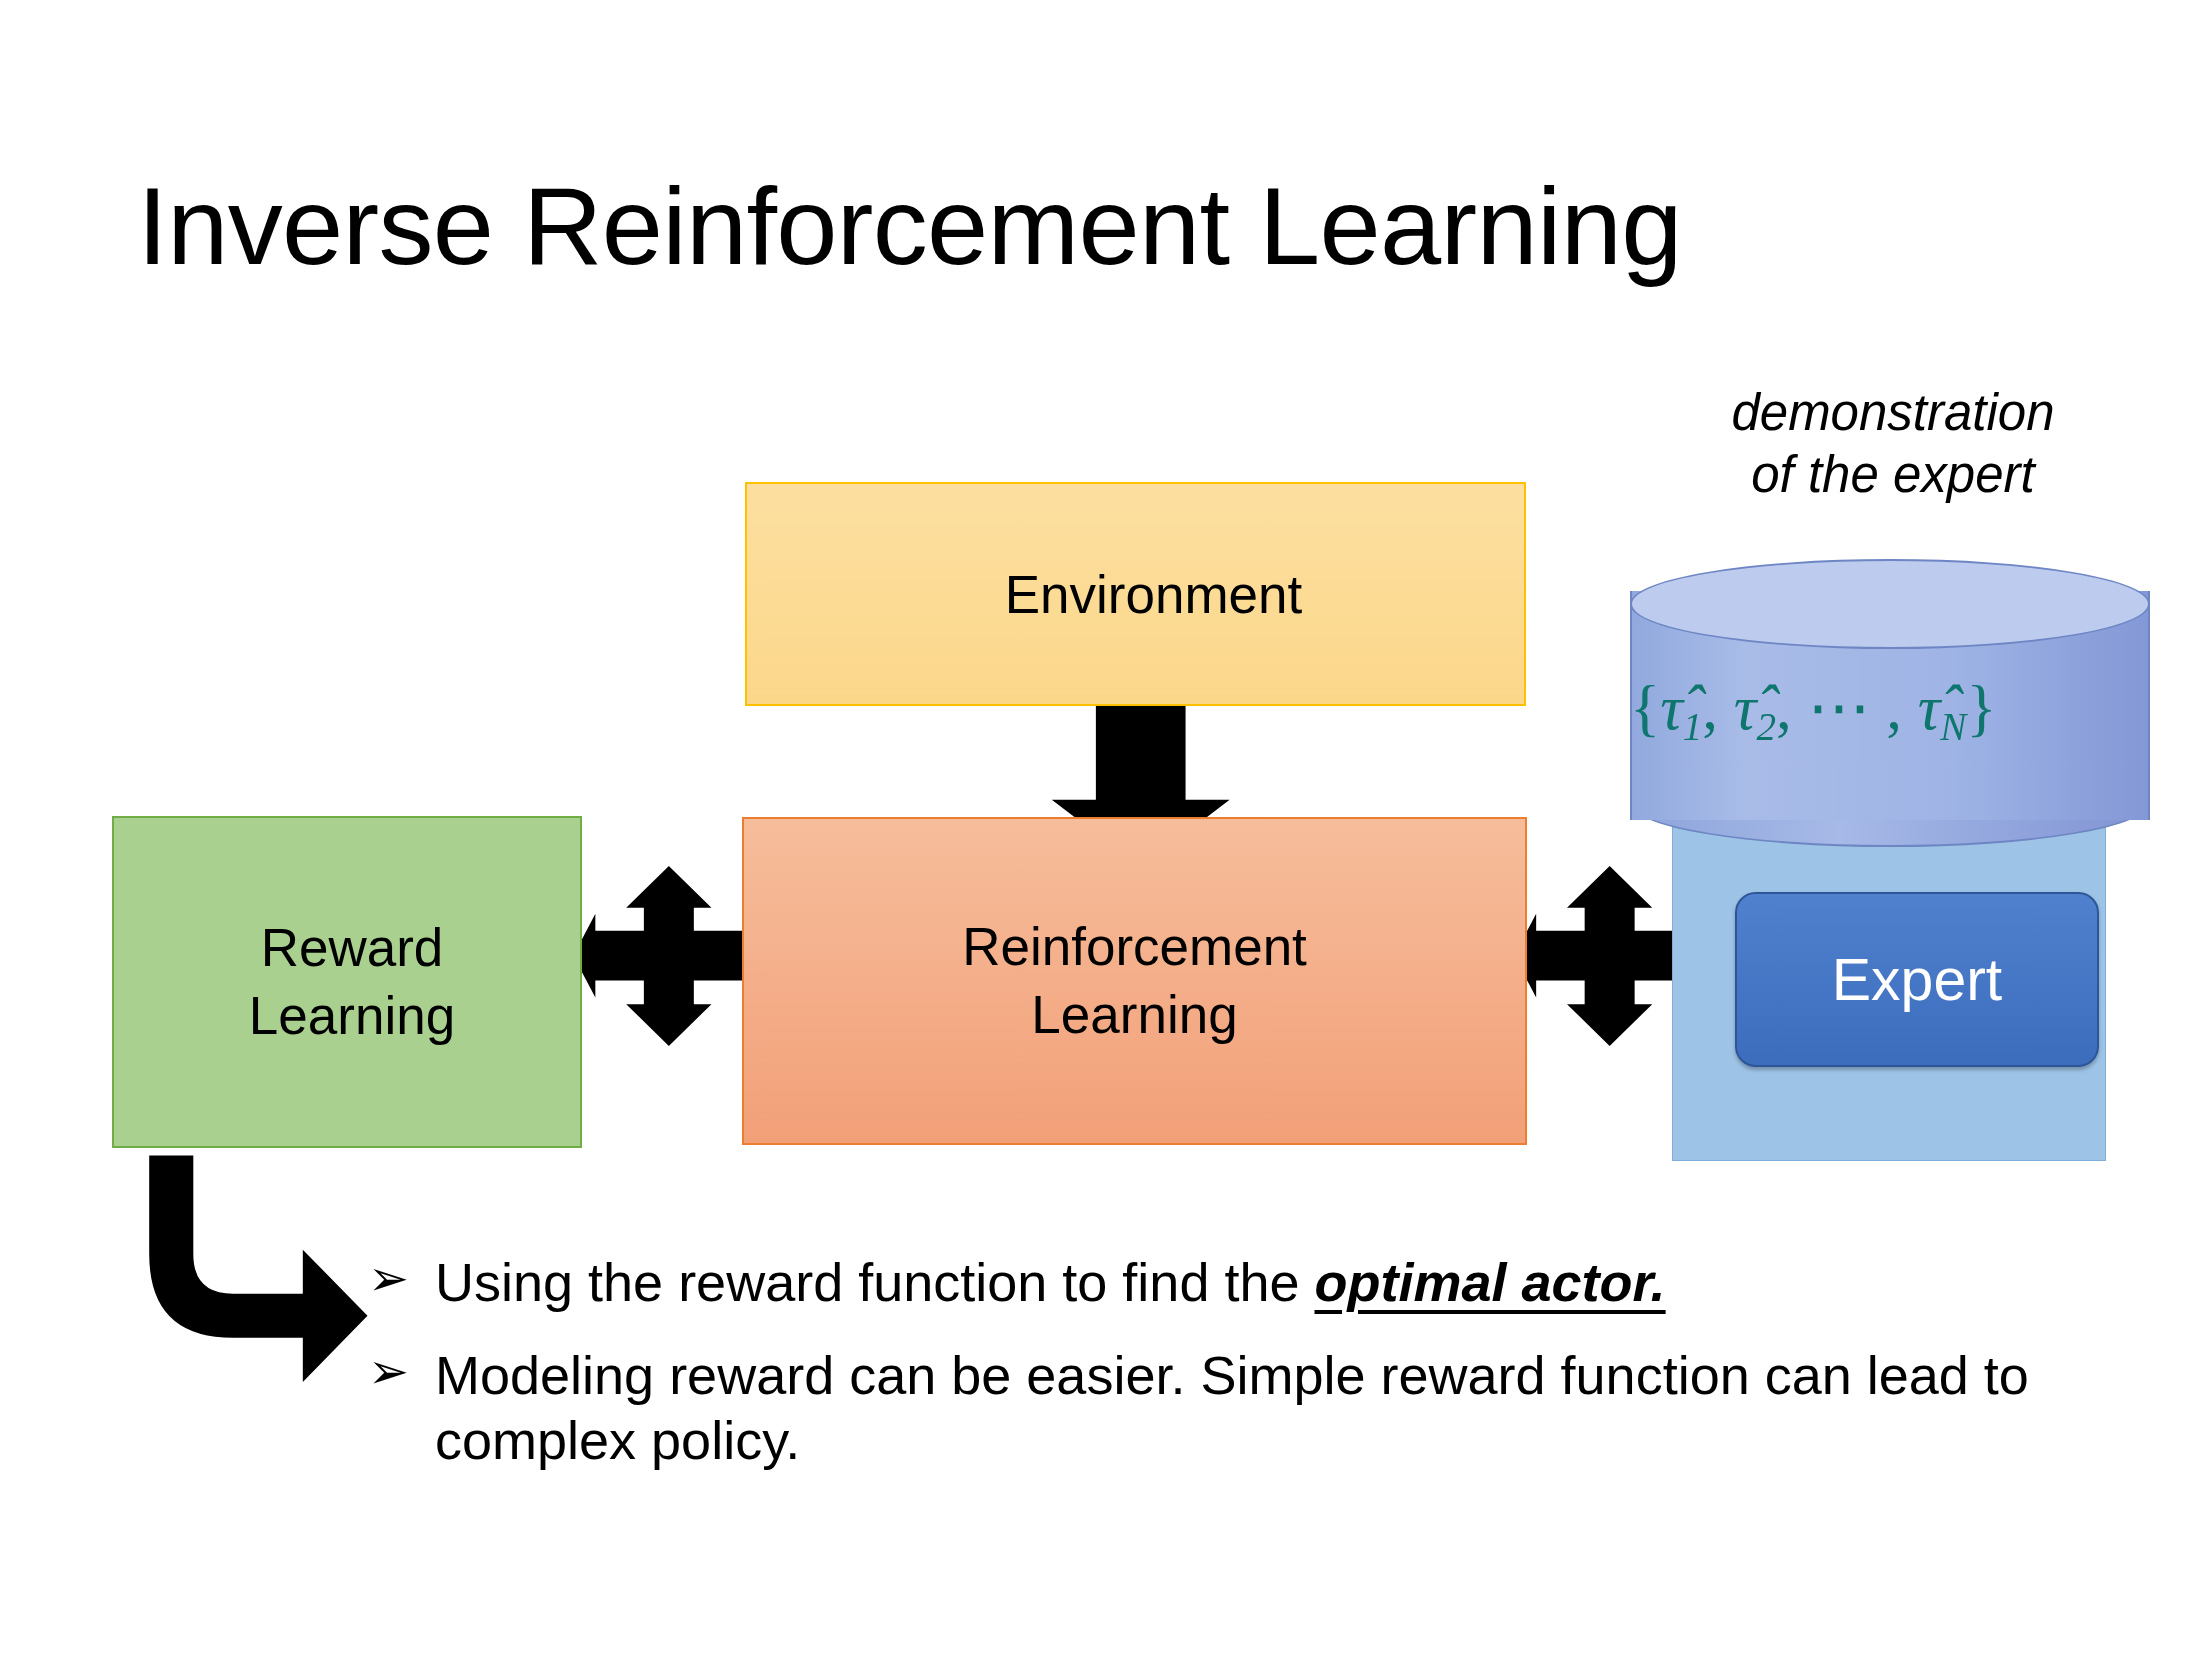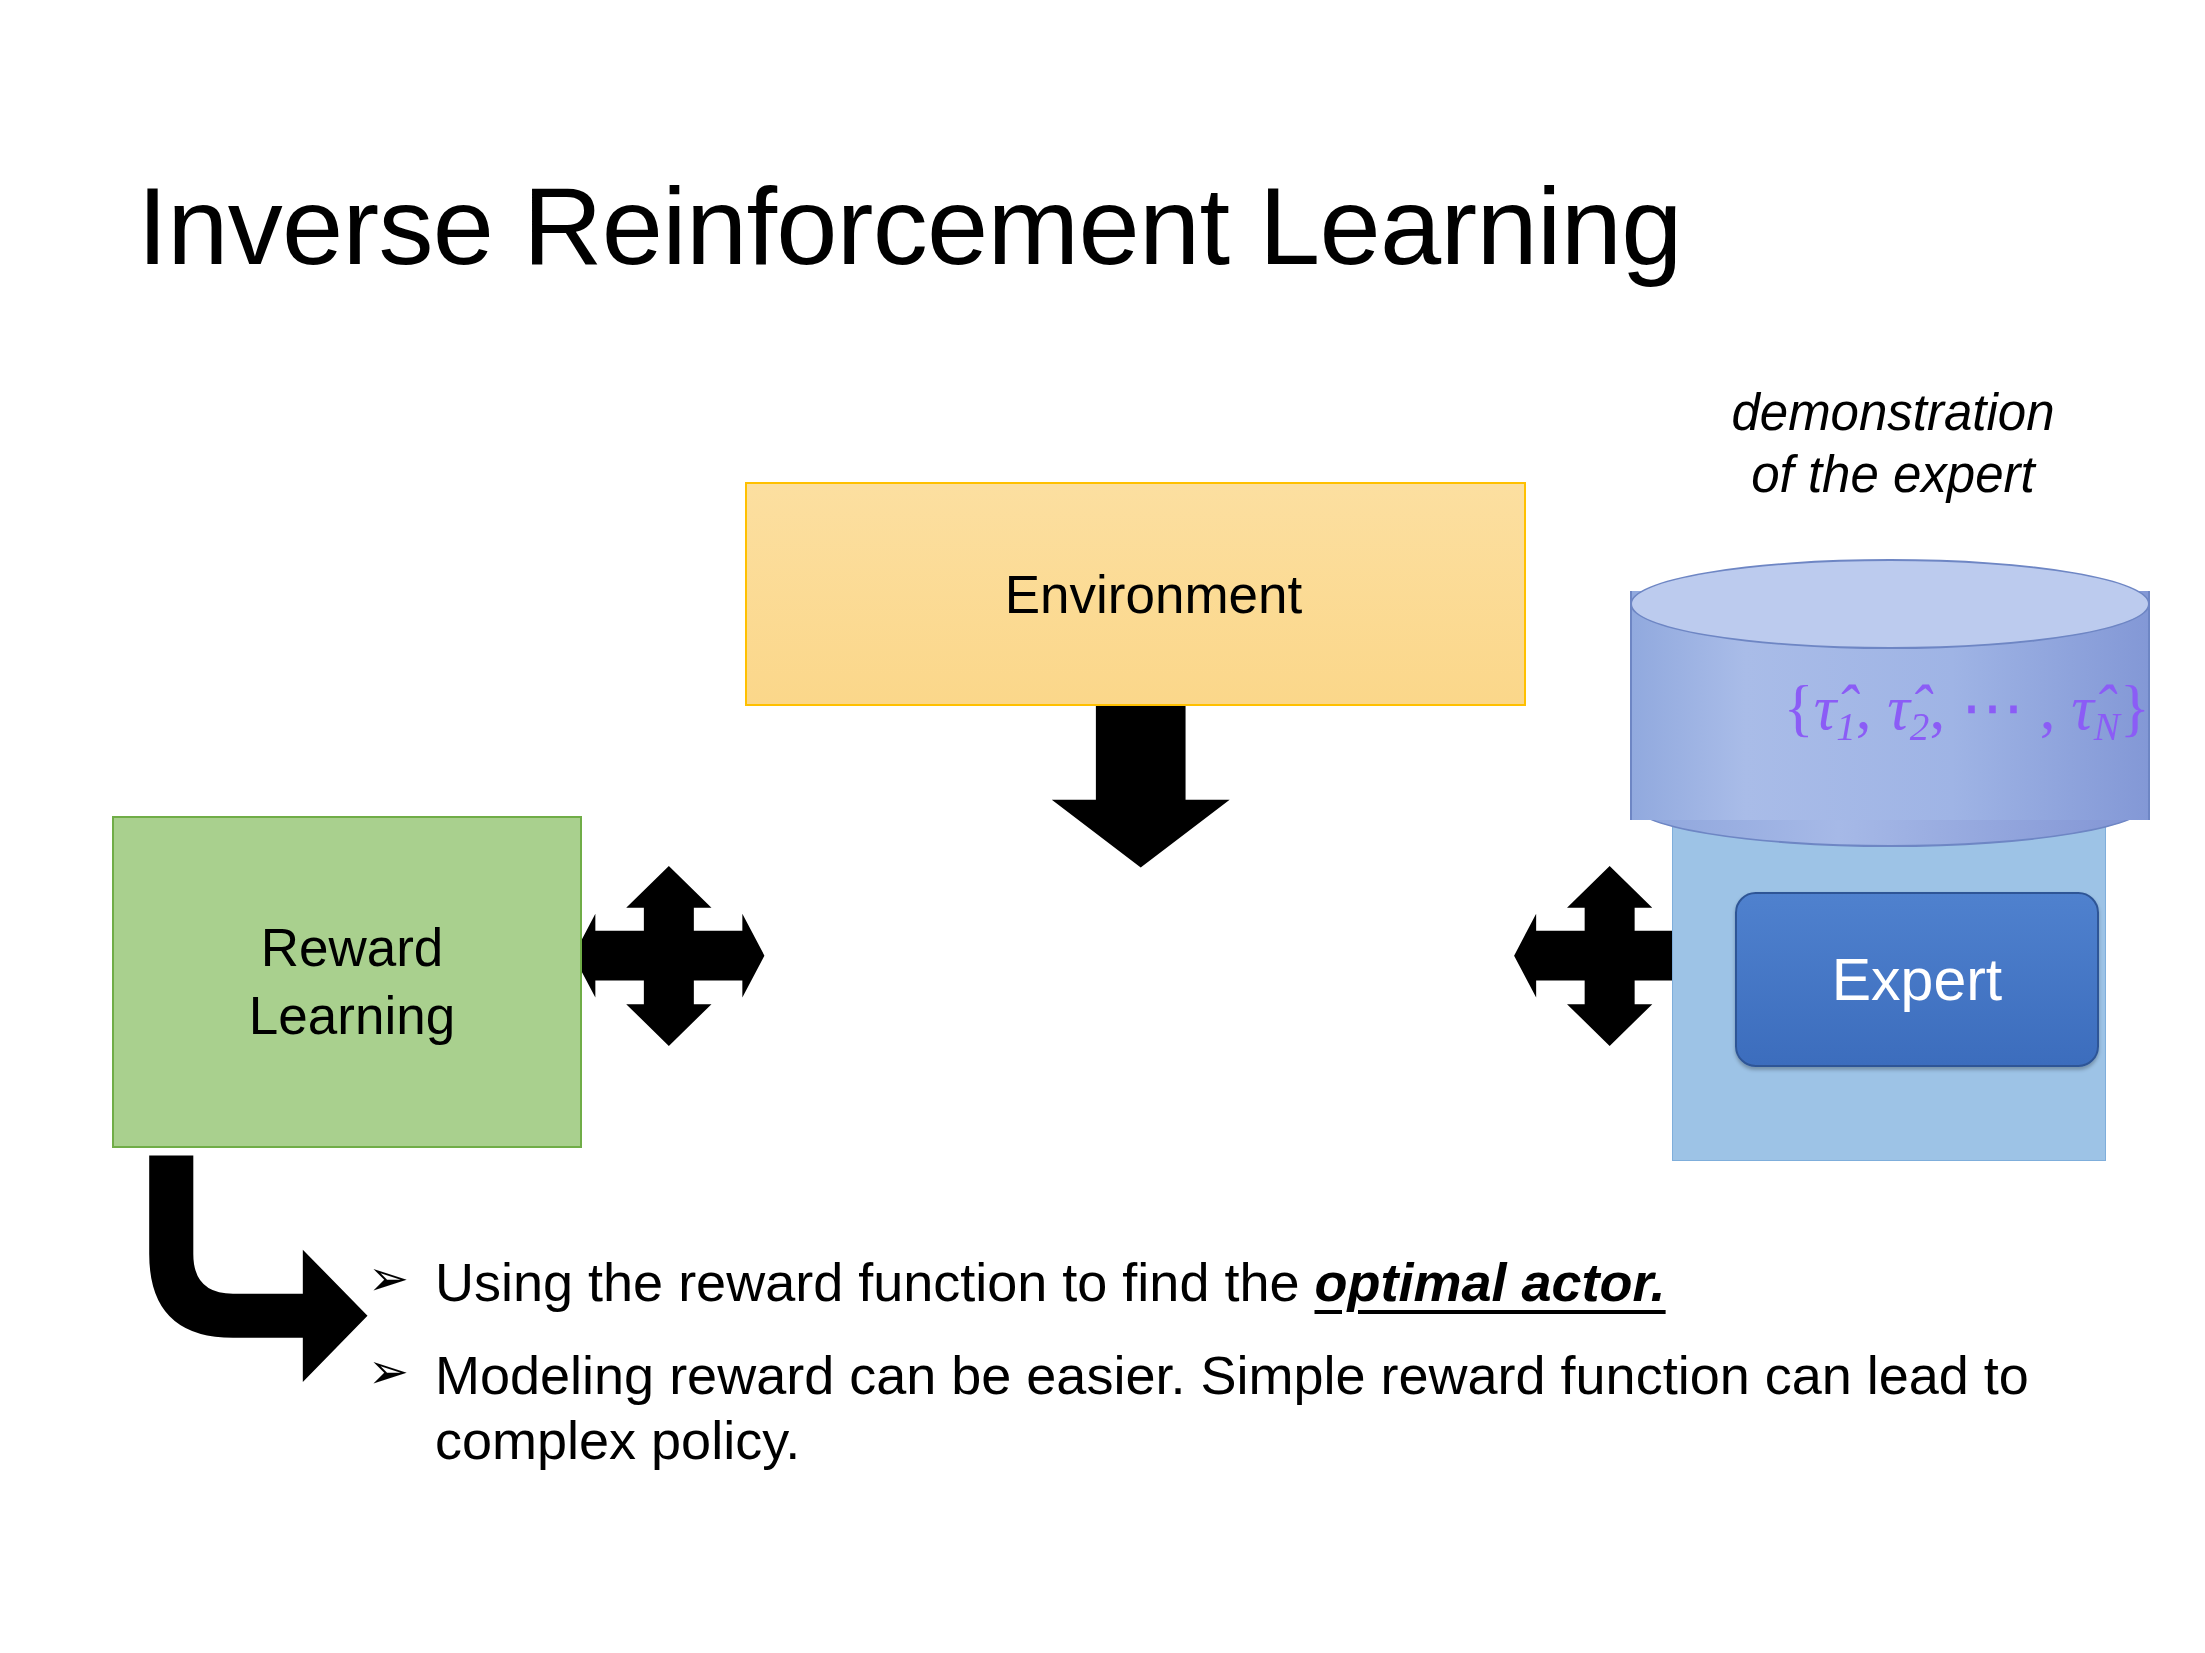--- a/index.html
+++ b/index.html
@@ -78,23 +78,23 @@
     background:linear-gradient(90deg,#8EA5DC 0%,#A6B9E7 40%,#8194D4 100%);
     border:2.2px solid #6E86C4;box-sizing:border-box;
   }
   #cyl-top{
     position:absolute;left:0;top:0;width:520px;height:90px;
     border-radius:50%;
     background:#BCCBEE;
     border:2.2px solid #6E86C4;box-sizing:border-box;
   }
   #cyl-text{
-    position:absolute;left:0;top:118px;width:520px;text-align:right;
+    position:absolute;left:0;top:118px;width:520px;text-align:left;
     font-family:"Liberation Serif","DejaVu Serif",serif;
-    font-size:63px;font-style:italic;line-height:1;color:#8b5cf6;
+    font-size:63px;font-style:italic;line-height:1;color:#0f766e;
     white-space:nowrap;
   }
   #cyl-text .up{font-style:normal;}
   #cyl-text sub{font-size:0.62em;font-style:italic;vertical-align:-0.28em;}
 
   
   .svg-layer{position:absolute;left:0;top:0;width:2205px;height:1654px;pointer-events:none;}
 
   
   #bullets{position:absolute;left:368px;top:1250px;width:1750px;}
@@ -140,20 +140,26 @@
              L 317,1820
              Q 203,1820 203,1706
              L 203,1572
              Z"></path>
   </svg>
 
   <div id="env-box" class="box">
     <span id="env-label">Environment</span>
   </div>
 
+  <div id="rl-box" class="box">
+    <span id="rl-label">
+      <span>Reinforcement</span><br>
+      <span>Learning</span>
+    </span>
+  </div>
 
   <div id="reward-box" class="box">
     <span id="reward-label">
       <span>Reward</span><br>
       <span>Learning</span>
     </span>
   </div>
 
   <div id="demo-caption">
     <span>demonstration</span><br>

